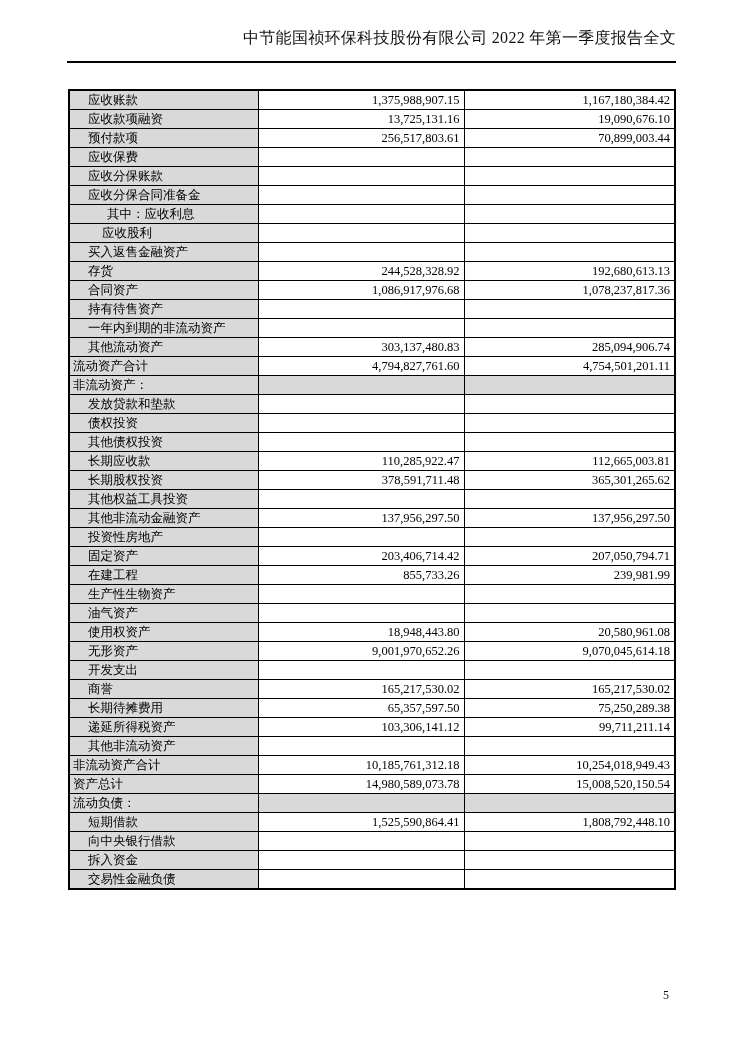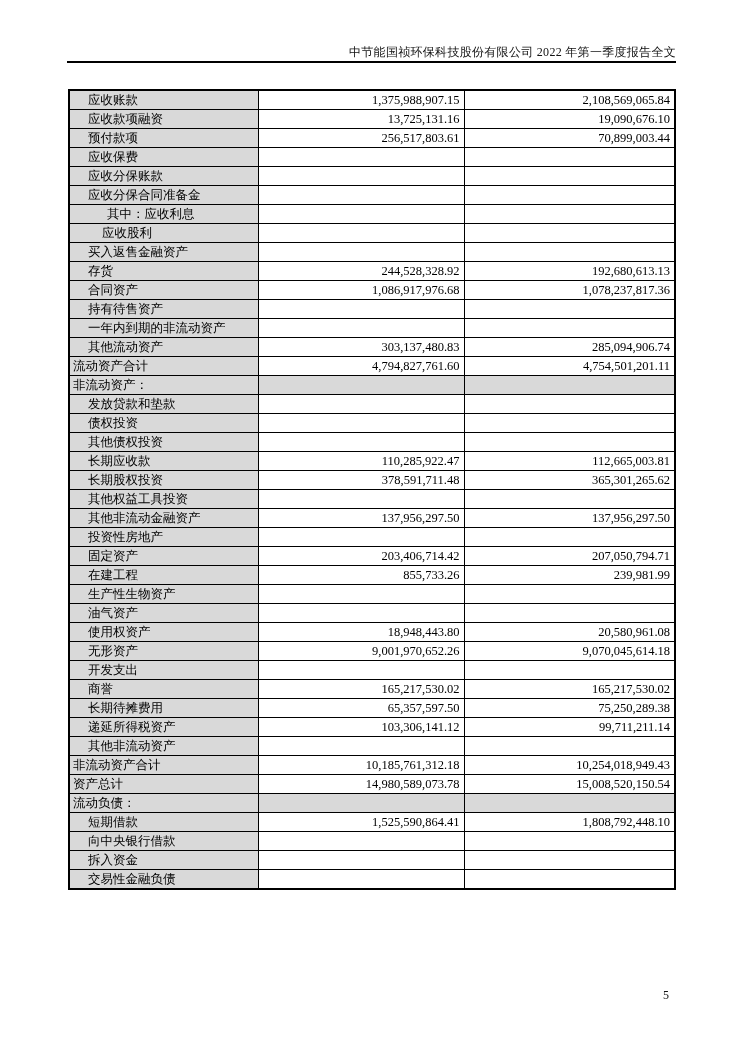--- a/index.html
+++ b/index.html
@@ -10,22 +10,22 @@
     color: #000000;
   }
   .page {
     position: relative;
     width: 743px; height: 1050px;
     background: #ffffff;
     overflow: hidden;
   }
   .header-title {
     position: absolute;
-    top: 44px; right: 67px;
-    font-size: 12px;
+    top: 28px; right: 67px;
+    font-size: 16px;
     letter-spacing: 0.3px;
     color: #111111;
     white-space: nowrap;
   }
   .header-rule {
     position: absolute;
     top: 61px; left: 67px;
     width: 609px; height: 2px;
     background: #000000;
   }
@@ -78,21 +78,21 @@
   <table class="balance-sheet">
     <colgroup>
       <col style="width:189px">
       <col style="width:206px">
       <col style="width:211px">
     </colgroup>
     <tbody id="rows">
         <tr>
           <td class="label indent-1">应收账款</td>
           <td class="val">1,375,988,907.15</td>
-          <td class="val">2,108,569,065.84</td>
+          <td class="val">1,167,180,384.42</td>
         </tr>
         <tr>
           <td class="label indent-1">应收款项融资</td>
           <td class="val">13,725,131.16</td>
           <td class="val">19,090,676.10</td>
         </tr>
         <tr>
           <td class="label indent-1">预付款项</td>
           <td class="val">256,517,803.61</td>
           <td class="val">70,899,003.44</td>

